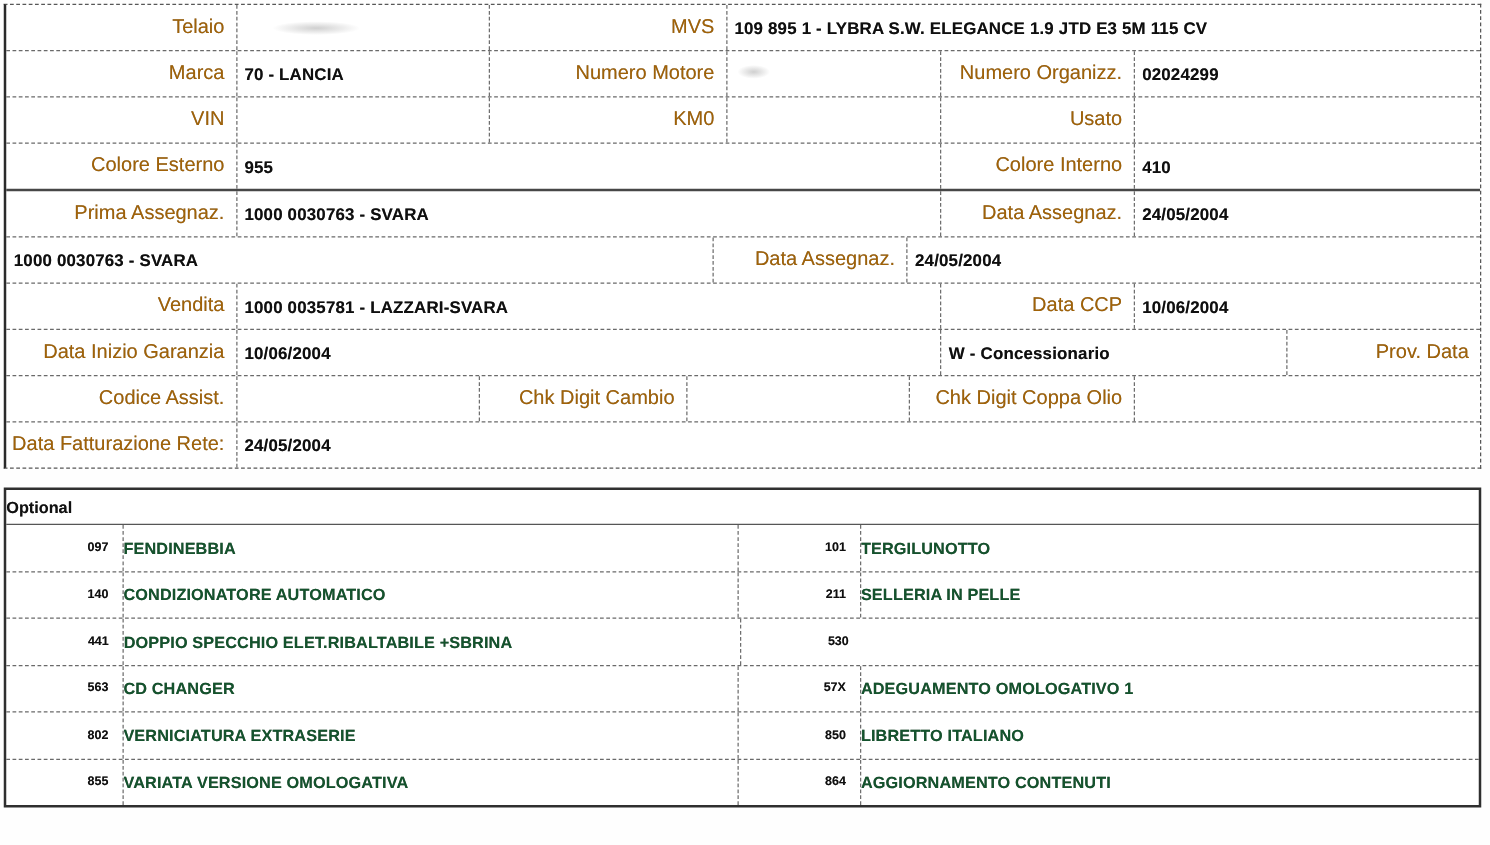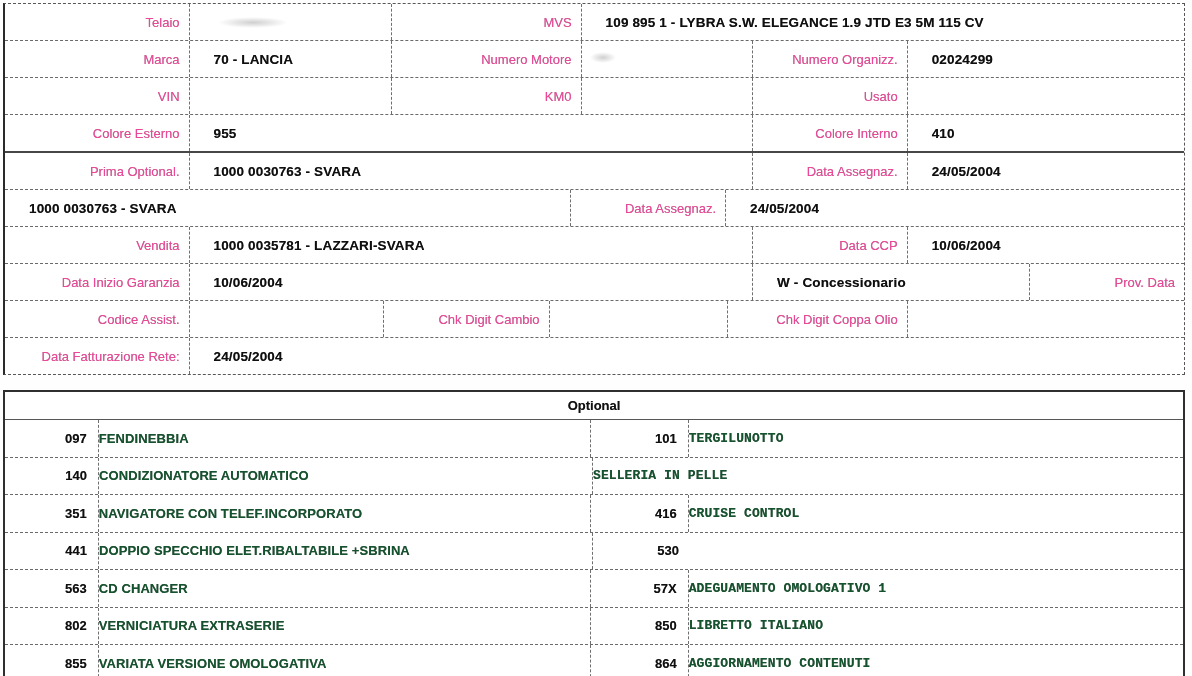--- a/index.html
+++ b/index.html
@@ -17,60 +17,60 @@
     background:#fff;
   }
   .vrow{display:flex;height:36px;}
   .vrow + .vrow{border-top:1px dashed #6a6a6a;}
   .vrow.heavy{border-top:2px solid #474747;}
   .cell{
     box-sizing:border-box;display:flex;align-items:center;overflow:hidden;
     white-space:nowrap;position:relative;
   }
   .cell + .cell{border-left:1px dashed #6f6f6f;}
-  .lbl{justify-content:flex-end;padding-right:9px;font-size:13px;color:#ec4899;
+  .lbl{justify-content:flex-end;padding-right:9px;font-size:16px;color:#a16207;
        text-shadow:0 0 .5px rgba(40,40,40,.45);}
-  .val{justify-content:flex-start;padding-left:24px;font-size:13.5px;font-weight:700;
+  .val{justify-content:flex-start;padding-left:6px;font-size:13.5px;font-weight:700;
        color:#0f0f0f;letter-spacing:.15px;text-shadow:0 0 .5px rgba(0,0,0,.55);}
   
   .w-lbl{width:184px;}  .w-c2{width:203px;}  .w-c3{width:190px;}
   .w-c4{width:172px;}   .w-c5{width:155px;}  .w-c6{width:278px;}
   .w-mid{width:565px;}  .w-wide{width:605px;} .w-full{width:998px;}
   .w-r9v1{width:195px;} .w-r9l2{width:166px;} .w-r9v2{width:179px;} .w-r9l3{width:180px;}
   
   .smudge{
     position:absolute;top:13px;left:28px;width:70px;height:11px;border-radius:50%;
     background:radial-gradient(closest-side,rgba(110,110,110,.33),rgba(110,110,110,0));
     pointer-events:none;
   }
   .smudge.small{width:26px;left:8px;top:11px;}
   
   .opt-table{
     position:absolute;left:3px;top:390px;width:1182px;box-sizing:border-box;
     border:2px solid #2f2f2f;background:#fff;
   }
   .opt-header{
-    height:27px;display:flex;align-items:center;justify-content:center;
+    height:27px;display:flex;align-items:center;justify-content:flex-start;
     font-size:13px;font-weight:700;color:#111;border-bottom:1px solid #565656;
     text-shadow:0 0 .5px rgba(0,0,0,.5);
   }
   .orow{display:flex;height:36.5px;}
   .orow + .orow{border-top:1px dashed #6a6a6a;}
   .ocode{
     box-sizing:border-box;display:flex;align-items:center;justify-content:flex-end;
-    padding-right:11px;font-size:13px;font-weight:700;color:#0f0f0f;
+    padding-right:11px;font-size:10px;font-weight:700;color:#0f0f0f;
     text-shadow:0 0 .5px rgba(0,0,0,.5);
   }
   .odesc{
     box-sizing:border-box;display:flex;align-items:center;justify-content:flex-start;
     font-size:13px;font-weight:700;color:#14532d;white-space:nowrap;
     overflow:hidden;letter-spacing:.1px;text-shadow:0 0 .5px rgba(0,0,0,.5);
     border-left:1px dashed #6f6f6f;
   }
-  .w-oc1{width:93px;} .w-od1{width:494px;} .w-oc2{width:98px;border-left:1px dashed #6f6f6f;} .w-od2{width:497px;font-family:Liberation Mono, monospace;}
+  .w-oc1{width:93px;} .w-od1{width:494px;} .w-oc2{width:98px;border-left:1px dashed #6f6f6f;} .w-od2{width:497px;}
 </style>
 </head>
 <body>
 
 <div class="page">
 
   <div class="veh-table">
 
     <div class="vrow">
       <div class="cell lbl w-lbl">
@@ -141,21 +141,21 @@
       <div class="cell lbl w-c5">
           <span>Colore Interno</span>
         </div>
       <div class="cell val w-c6">
           <span>410</span>
         </div>
     </div>
 
     <div class="vrow heavy">
       <div class="cell lbl w-lbl">
-          <span>Prima Optional.</span>
+          <span>Prima Assegnaz.</span>
         </div>
       <div class="cell val w-mid">
           <span>1000 0030763 - SVARA</span>
         </div>
       <div class="cell lbl w-c5">
           <span>Data Assegnaz.</span>
         </div>
       <div class="cell val w-c6">
           <span>24/05/2004</span>
         </div>
@@ -243,29 +243,24 @@
     <div class="orow">
       <div class="ocode w-oc1">097</div>
       <div class="odesc w-od1">FENDINEBBIA</div>
       <div class="ocode w-oc2">101</div>
       <div class="odesc w-od2">TERGILUNOTTO</div>
     </div>
 
     <div class="orow">
       <div class="ocode w-oc1">140</div>
       <div class="odesc w-od1">CONDIZIONATORE AUTOMATICO</div>
+      <div class="ocode w-oc2">211</div>
       <div class="odesc w-od2">SELLERIA IN PELLE</div>
     </div>
 
-    <div class="orow">
-      <div class="ocode w-oc1">351</div>
-      <div class="odesc w-od1">NAVIGATORE CON TELEF.INCORPORATO</div>
-      <div class="ocode w-oc2">416</div>
-      <div class="odesc w-od2">CRUISE CONTROL</div>
-    </div>
 
     <div class="orow">
       <div class="ocode w-oc1">441</div>
       <div class="odesc w-od1">DOPPIO SPECCHIO ELET.RIBALTABILE +SBRINA</div>
       <div class="ocode w-oc2">530</div>
     </div>
 
     <div class="orow">
       <div class="ocode w-oc1">563</div>
       <div class="odesc w-od1">CD CHANGER</div>

